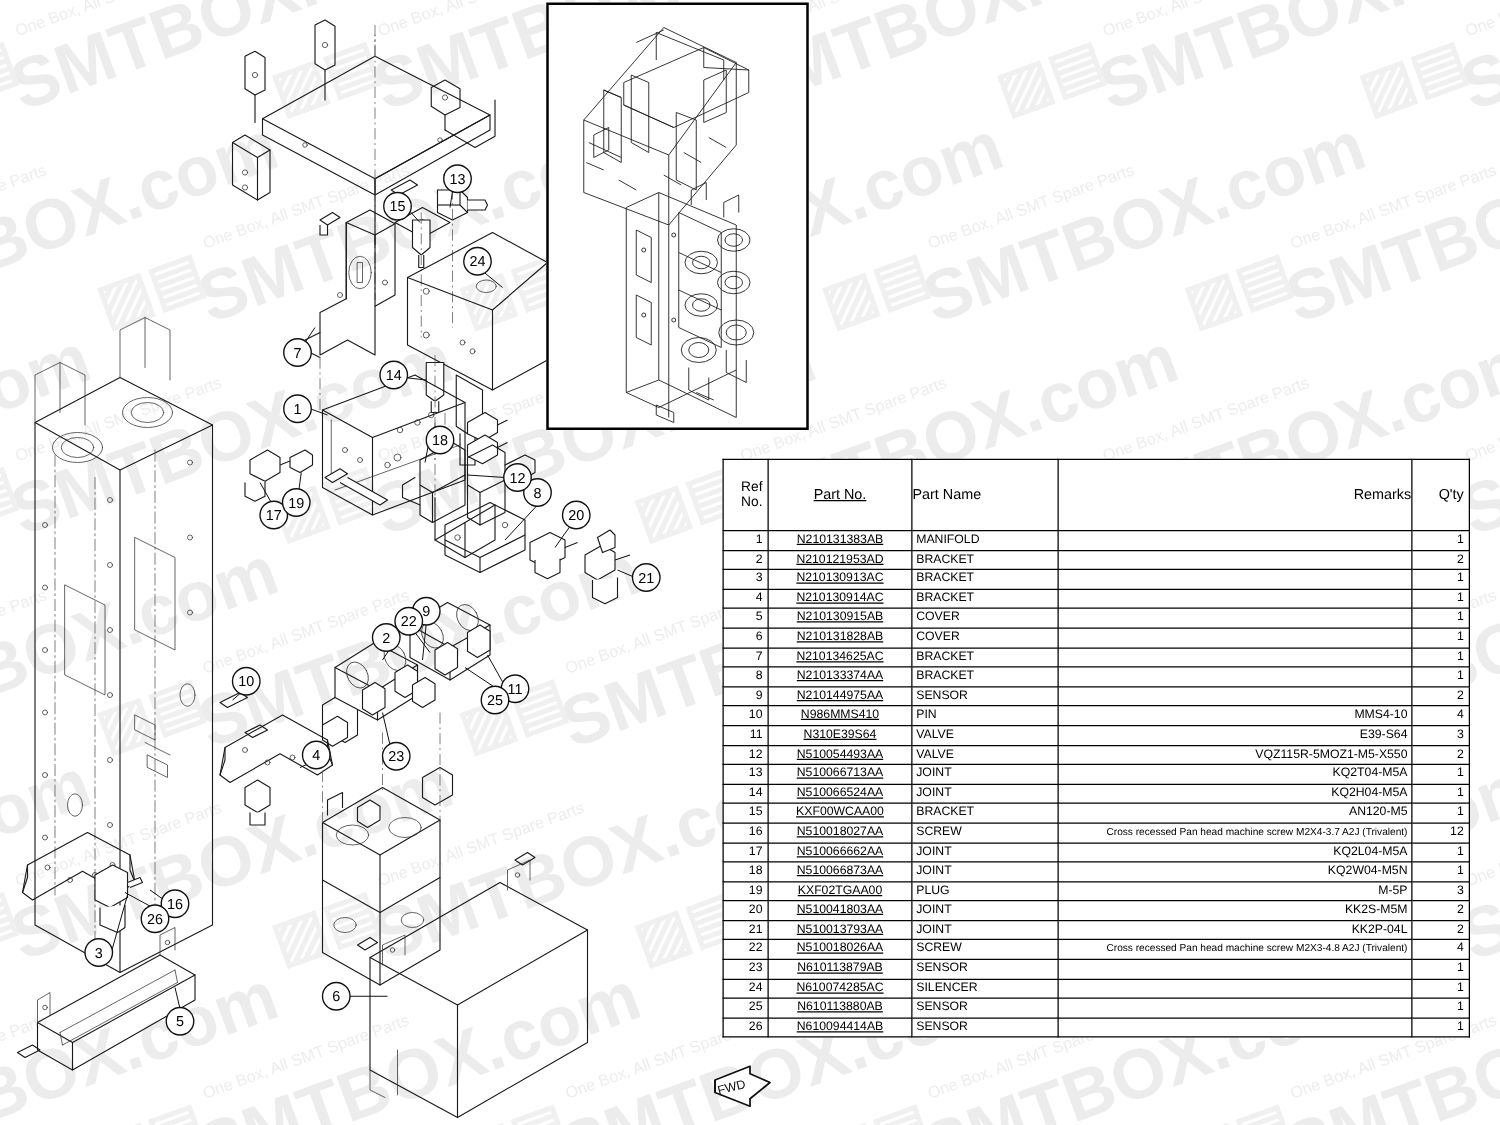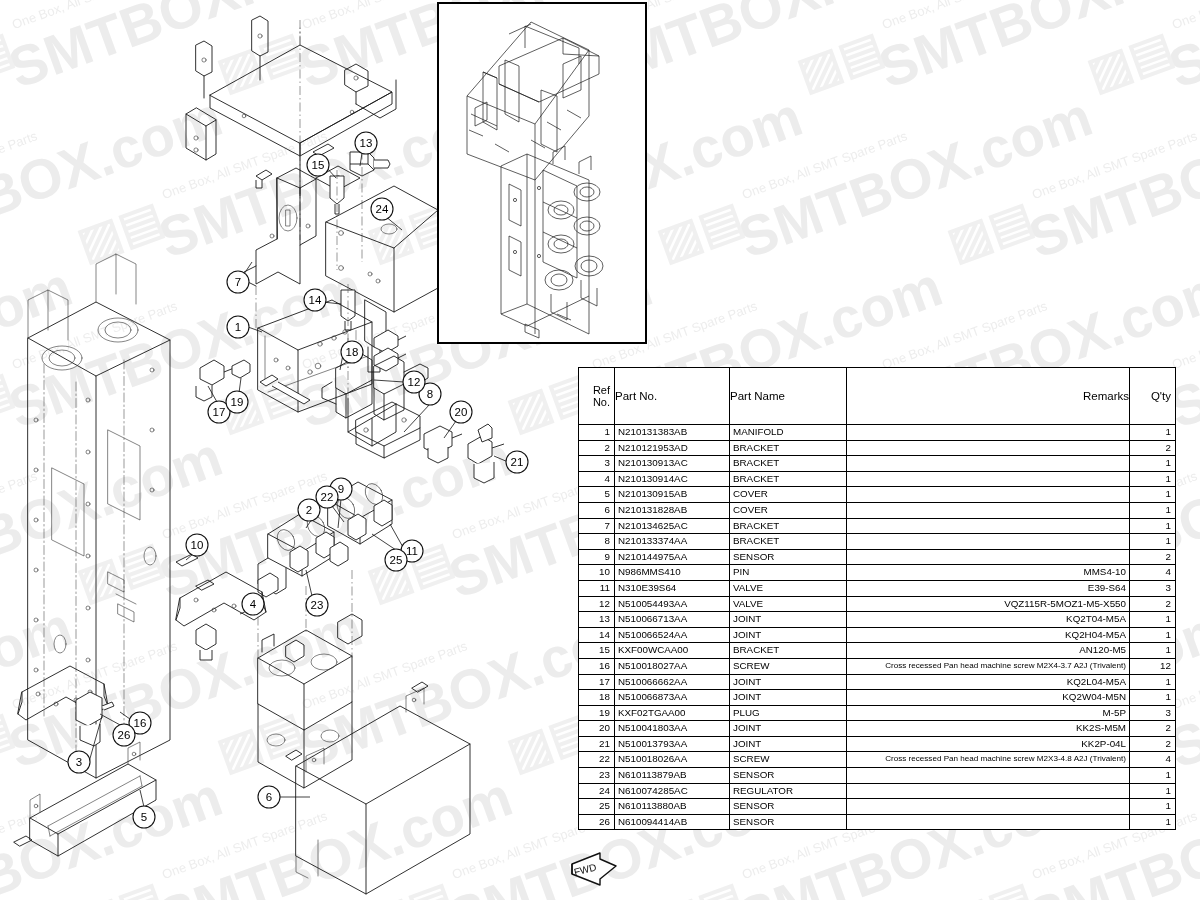--- a/index.html
+++ b/index.html
@@ -23,21 +23,21 @@
 
   
   #parts-table-wrap{position:absolute;left:578px;top:367px;width:598px;z-index:3;background:#fff;}
   table{border-collapse:collapse;width:100%;background:#fff;}
   table,th,td{border:1px solid #000;}
   thead th{font-weight:normal;font-size:11.5px;padding:0;height:56px;
            vertical-align:middle;text-align:center;background:#fff;}
   tbody td{font-size:9.8px;height:14.6px;line-height:14.6px;padding:0 3px;
            white-space:nowrap;overflow:hidden;background:#fff;}
   .c-ref{width:28px;text-align:right;padding-right:4px;}
-  .c-pn{width:108px;text-align:left;}
+  .c-pn{width:108px;text-align:center;text-decoration:underline;}
   .c-name{width:110px;text-align:left;}
   .c-rem{text-align:right;}
   .c-qty{width:38px;text-align:right;padding-right:4px;}
   td.c-rem.small{font-size:8.1px;}
   thead th.c-ref{font-size:11px;line-height:12px;}
 </style>
 </head>
 <body>
 
 <div id="watermark-layer">
@@ -829,21 +829,21 @@
         <tr>
           <td class="c-ref">23</td>
           <td class="c-pn">N610113879AB</td>
           <td class="c-name">SENSOR</td>
           <td class="c-rem"></td>
           <td class="c-qty">1</td>
         </tr>
         <tr>
           <td class="c-ref">24</td>
           <td class="c-pn">N610074285AC</td>
-          <td class="c-name">REGULATOR</td>
+          <td class="c-name">SILENCER</td>
           <td class="c-rem"></td>
           <td class="c-qty">1</td>
         </tr>
         <tr>
           <td class="c-ref">25</td>
           <td class="c-pn">N610113880AB</td>
           <td class="c-name">SENSOR</td>
           <td class="c-rem"></td>
           <td class="c-qty">1</td>
         </tr>

